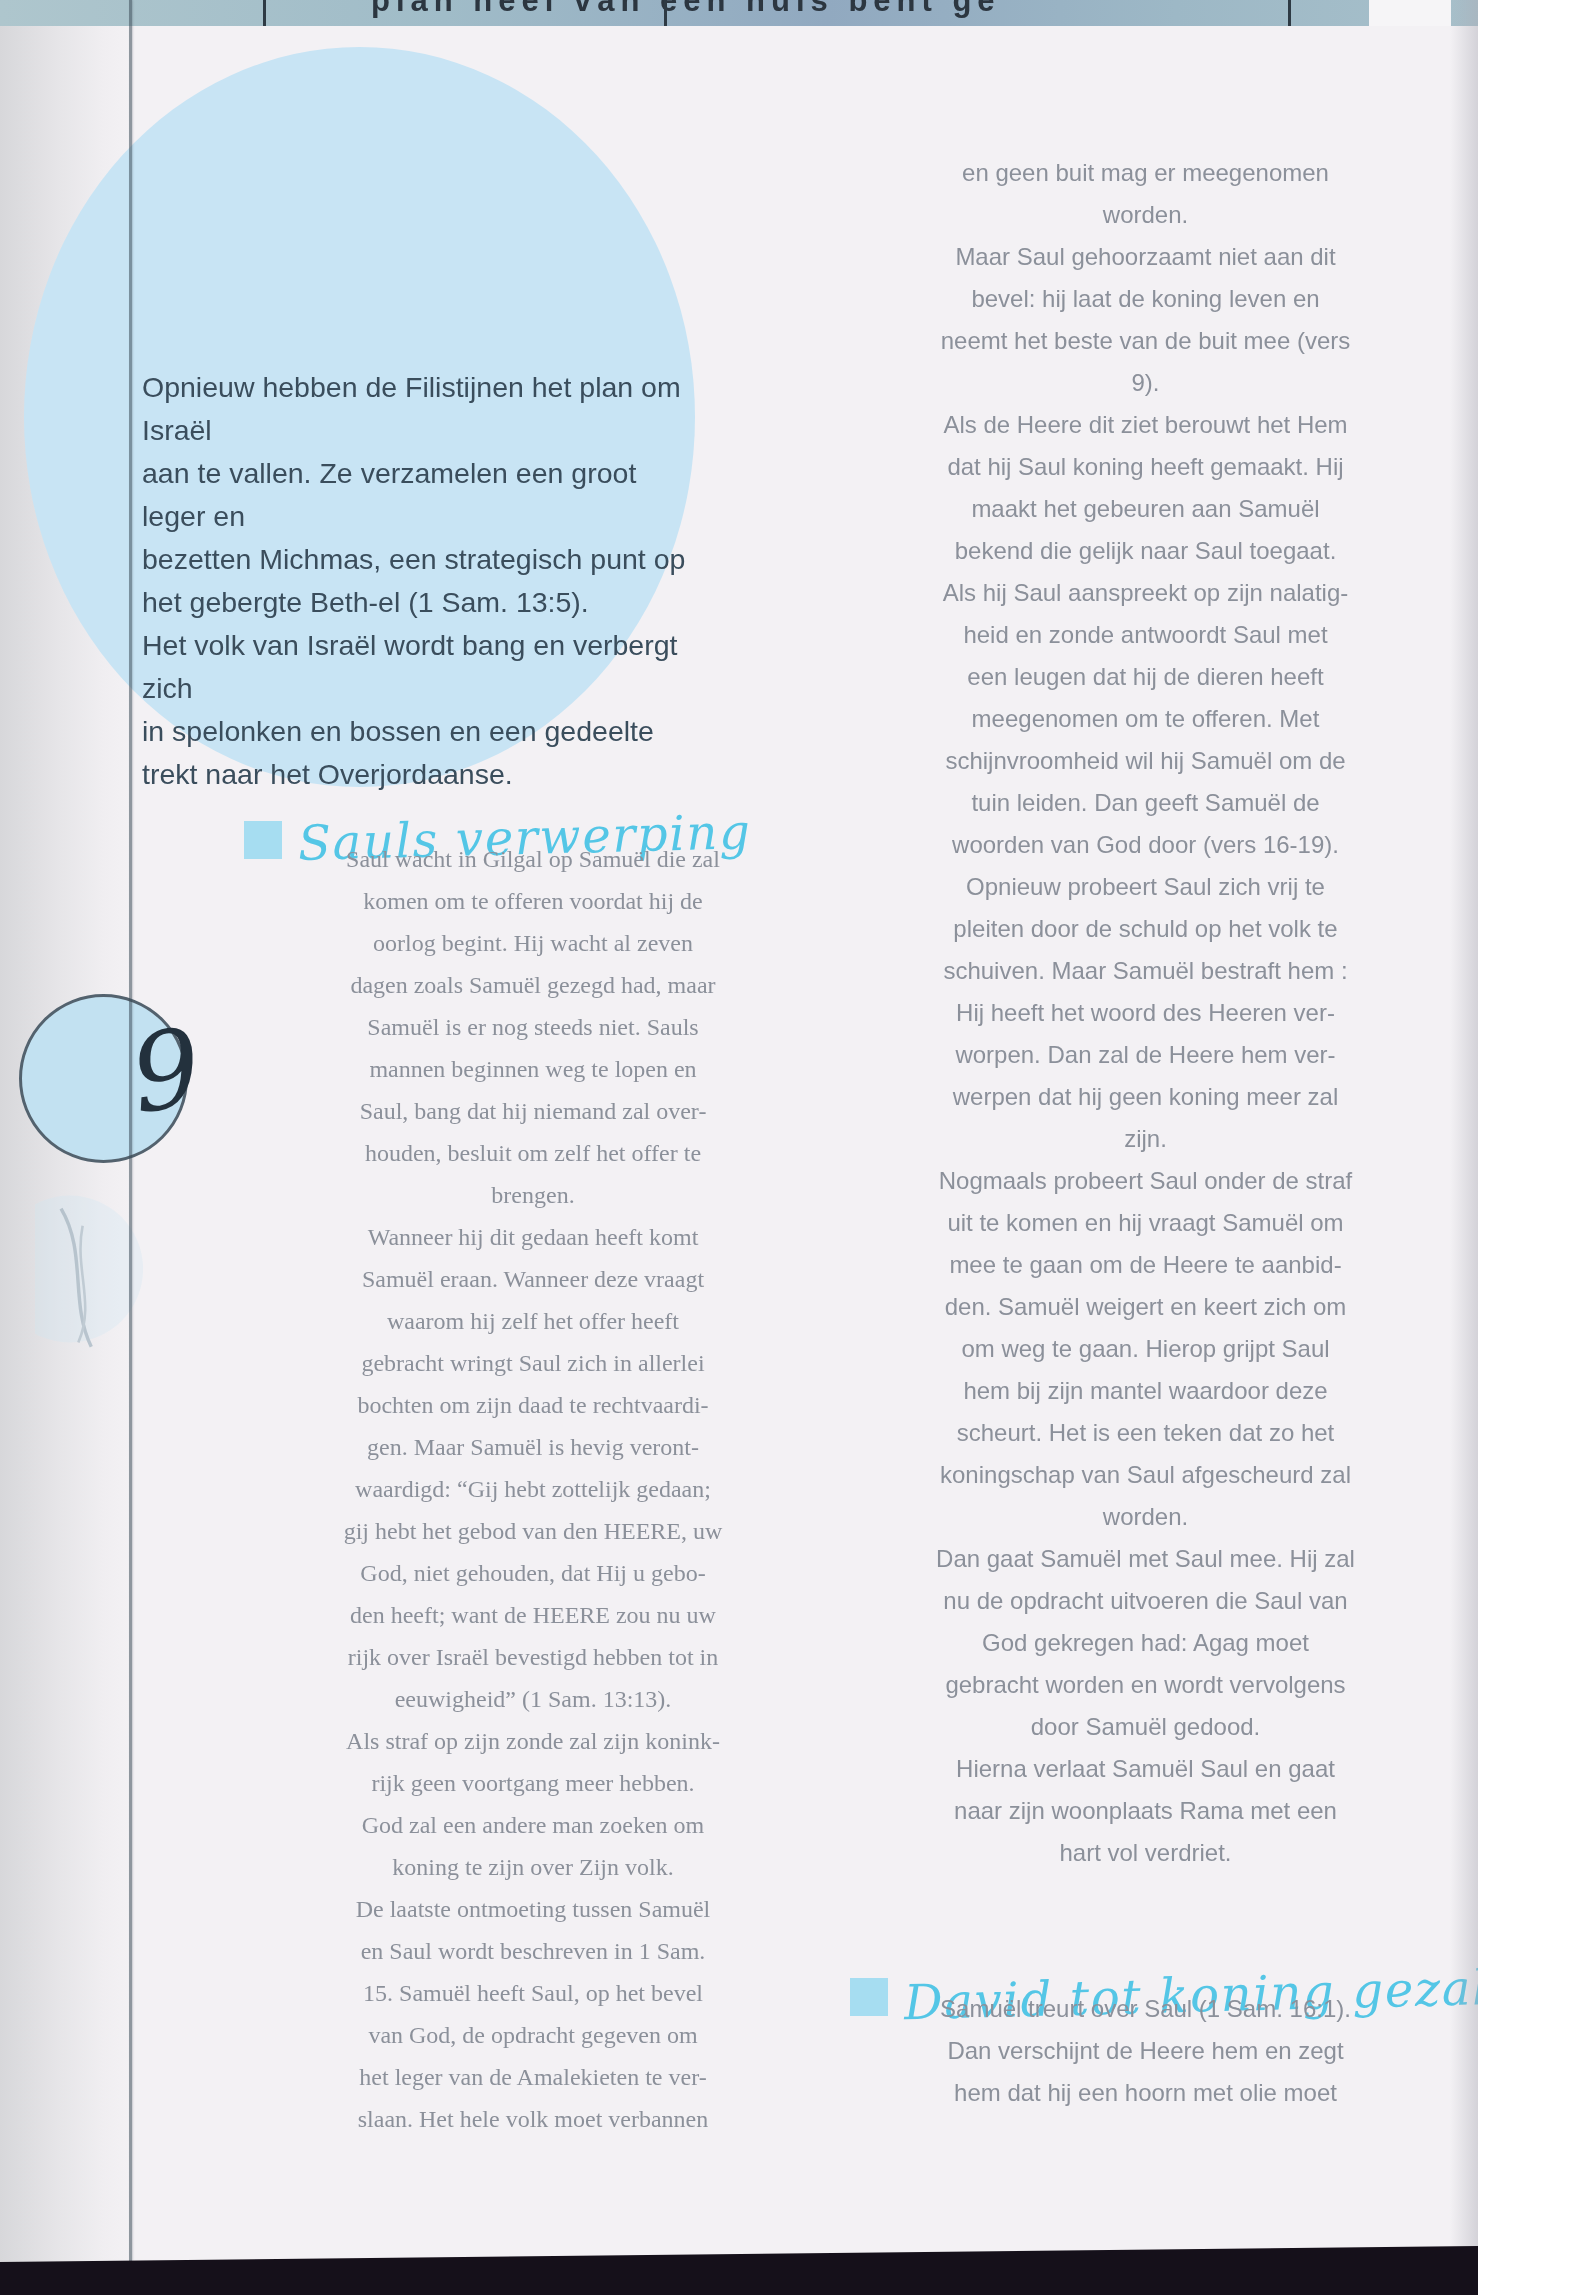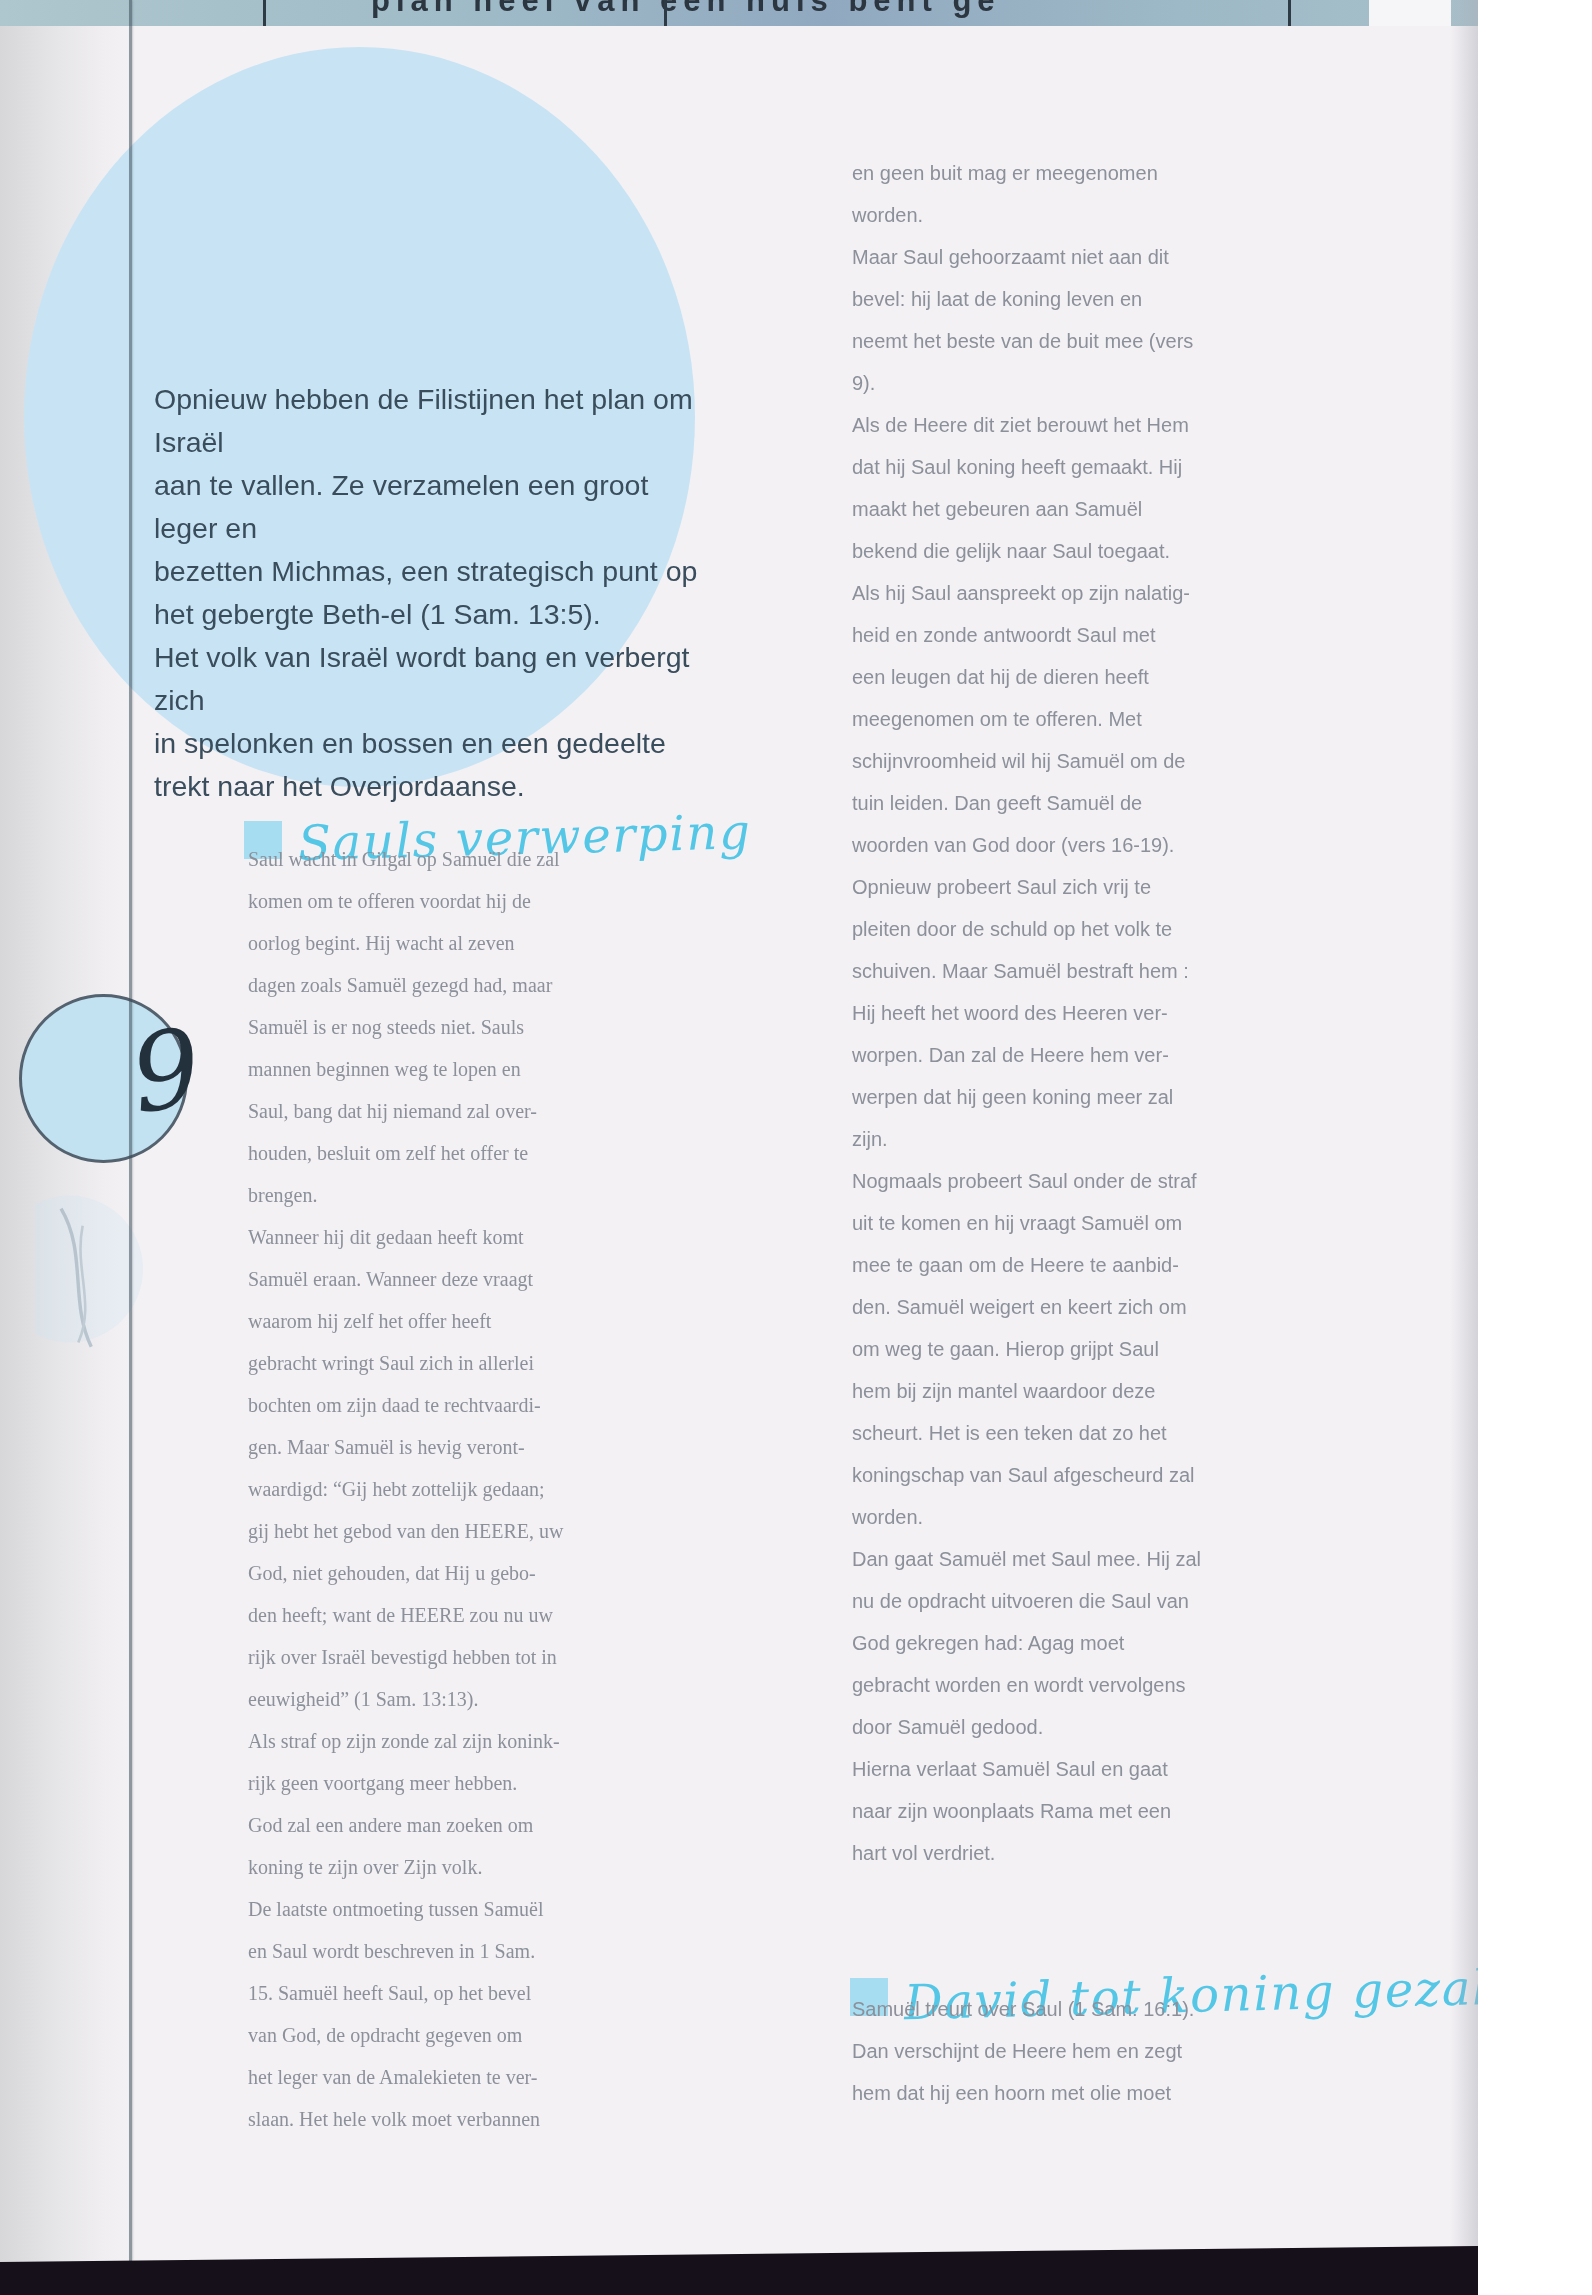--- a/index.html
+++ b/index.html
@@ -41,21 +41,21 @@
   }
   
   .chapter-title{
     position:absolute;left:138px;top:138px;margin:0;
     font-size:66px;line-height:72px;font-weight:bold;letter-spacing:-0.9px;
     color:var(--heading-dark,#23313d);
   }
   .chapter-title .line2{display:block;padding-left:64px;}
   
   .intro{
-    position:absolute;left:138px;top:362px;width:559px;margin:16px;
+    position:absolute;left:138px;top:362px;width:559px;margin:4px;
     font-size:28.5px;line-height:43px;color:var(--intro-dark,#3a4d5c);
     white-space:pre-line;
   }
   
   .badge{
     position:absolute;left:19px;top:994px;width:169px;height:169px;border-radius:50%;
     background:var(--badge-fill,#c2e1f1);border:3.5px solid var(--badge-stroke,#53626e);
     box-sizing:border-box;
   }
   .badge .digit{
@@ -73,22 +73,22 @@
   .section-head .script{
     position:absolute;left:54px;top:0;white-space:nowrap;
     font-family:"DejaVu Serif",serif;font-style:italic;
     font-size:48px;letter-spacing:1.7px;color:var(--script-blue,#54c6e6);
     transform:rotate(-1.5deg);
   }
   .sh1{left:244px;top:809px;width:449px;height:78px;}
   .sh2{left:850px;top:1966px;width:552px;height:78px;}
   
   .coltext{
-    position:absolute;margin:0;font-size:20px;line-height:42px;
-    color:var(--body-gray,#8b909a);white-space:pre-line;
+    position:absolute;margin:0;font-size:24px;line-height:42px;
+    color:var(--body-gray,#8b909a);white-space:pre-line;text-align:center;
   }
   .col-left{left:248px;top:838px;width:570px;font-family:Liberation Serif, serif;}
   .col-right{left:852px;top:152px;width:587px;}
   .col-right2{left:852px;top:1988px;width:587px;}
   
   .right-shadow{
     position:absolute;left:1450px;top:0;width:28.5px;height:2295px;
     background:linear-gradient(90deg,rgba(180,180,188,0) 0%,rgba(170,170,180,0.45) 100%);
   }
   .bottom-band{

